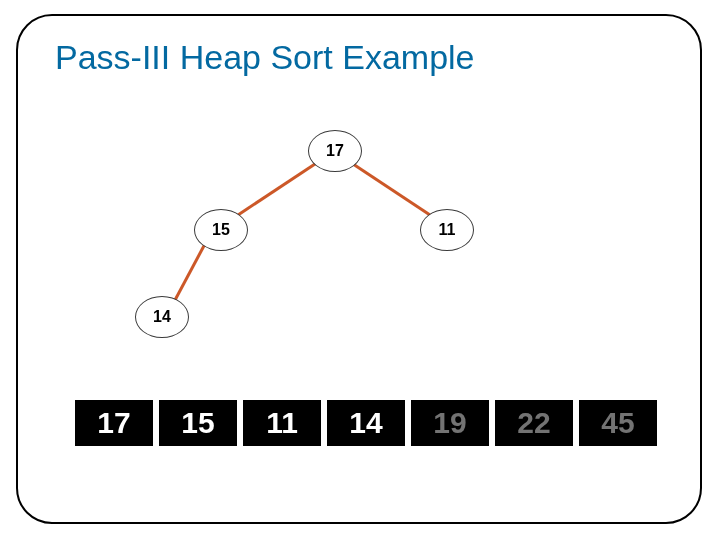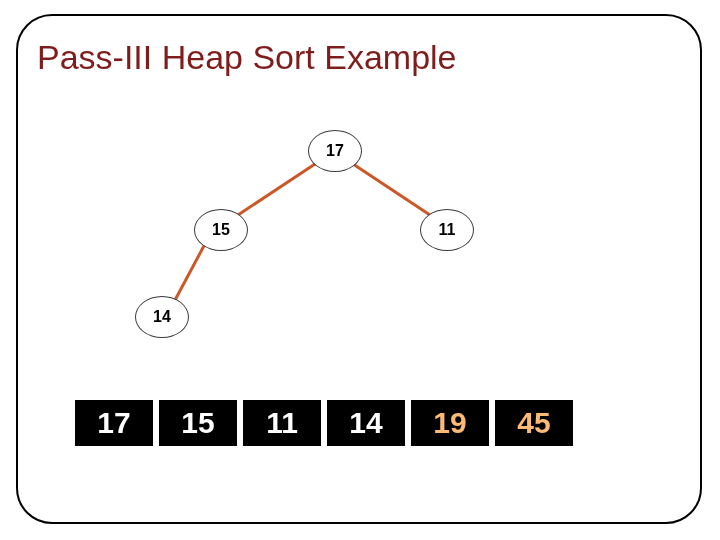--- a/index.html
+++ b/index.html
@@ -16,24 +16,24 @@
     left: 16px;
     top: 14px;
     width: 686px;
     height: 510px;
     border: 2px solid #000;
     border-radius: 36px;
     box-sizing: border-box;
   }
   .title {
     position: absolute;
-    left: 37px;
+    left: 55px;
     top: 38px;
     font-size: 34px;
-    color: #7f1d1d;
+    color: #0369a1;
     letter-spacing: 0px;
   }
   
   .node {
     position: absolute;
     border: 1.5px solid #3a3a3a;
     border-radius: 50%;
     background: #fff;
     display: flex;
     align-items: center;
@@ -73,21 +73,21 @@
     width: 78px;
     height: 46px;
     background: #000;
     display: flex;
     align-items: center;
     justify-content: center;
     font-size: 30px;
     font-weight: bold;
   }
   .cw { color: #fff; }
-  .cr { color: #fdba74; }
+  .cr { color: #737373; }
 </style>
 </head>
 <body>
 
 <div class="slide-frame"></div>
 
 <div class="title">Pass-III Heap Sort Example</div>
 
 <svg class="edges">
   <line class="edge" x1="318" y1="162" x2="238" y2="215"></line>
@@ -99,14 +99,15 @@
 <div class="node n-left">15</div>
 <div class="node n-right">11</div>
 <div class="node n-ll">14</div>
 
 <div class="array-row">
   <div class="cell cw">17</div>
   <div class="cell cw">15</div>
   <div class="cell cw">11</div>
   <div class="cell cw">14</div>
   <div class="cell cr">19</div>
+  <div class="cell cr">22</div>
   <div class="cell cr">45</div>
 </div>
 
 </body></html>

